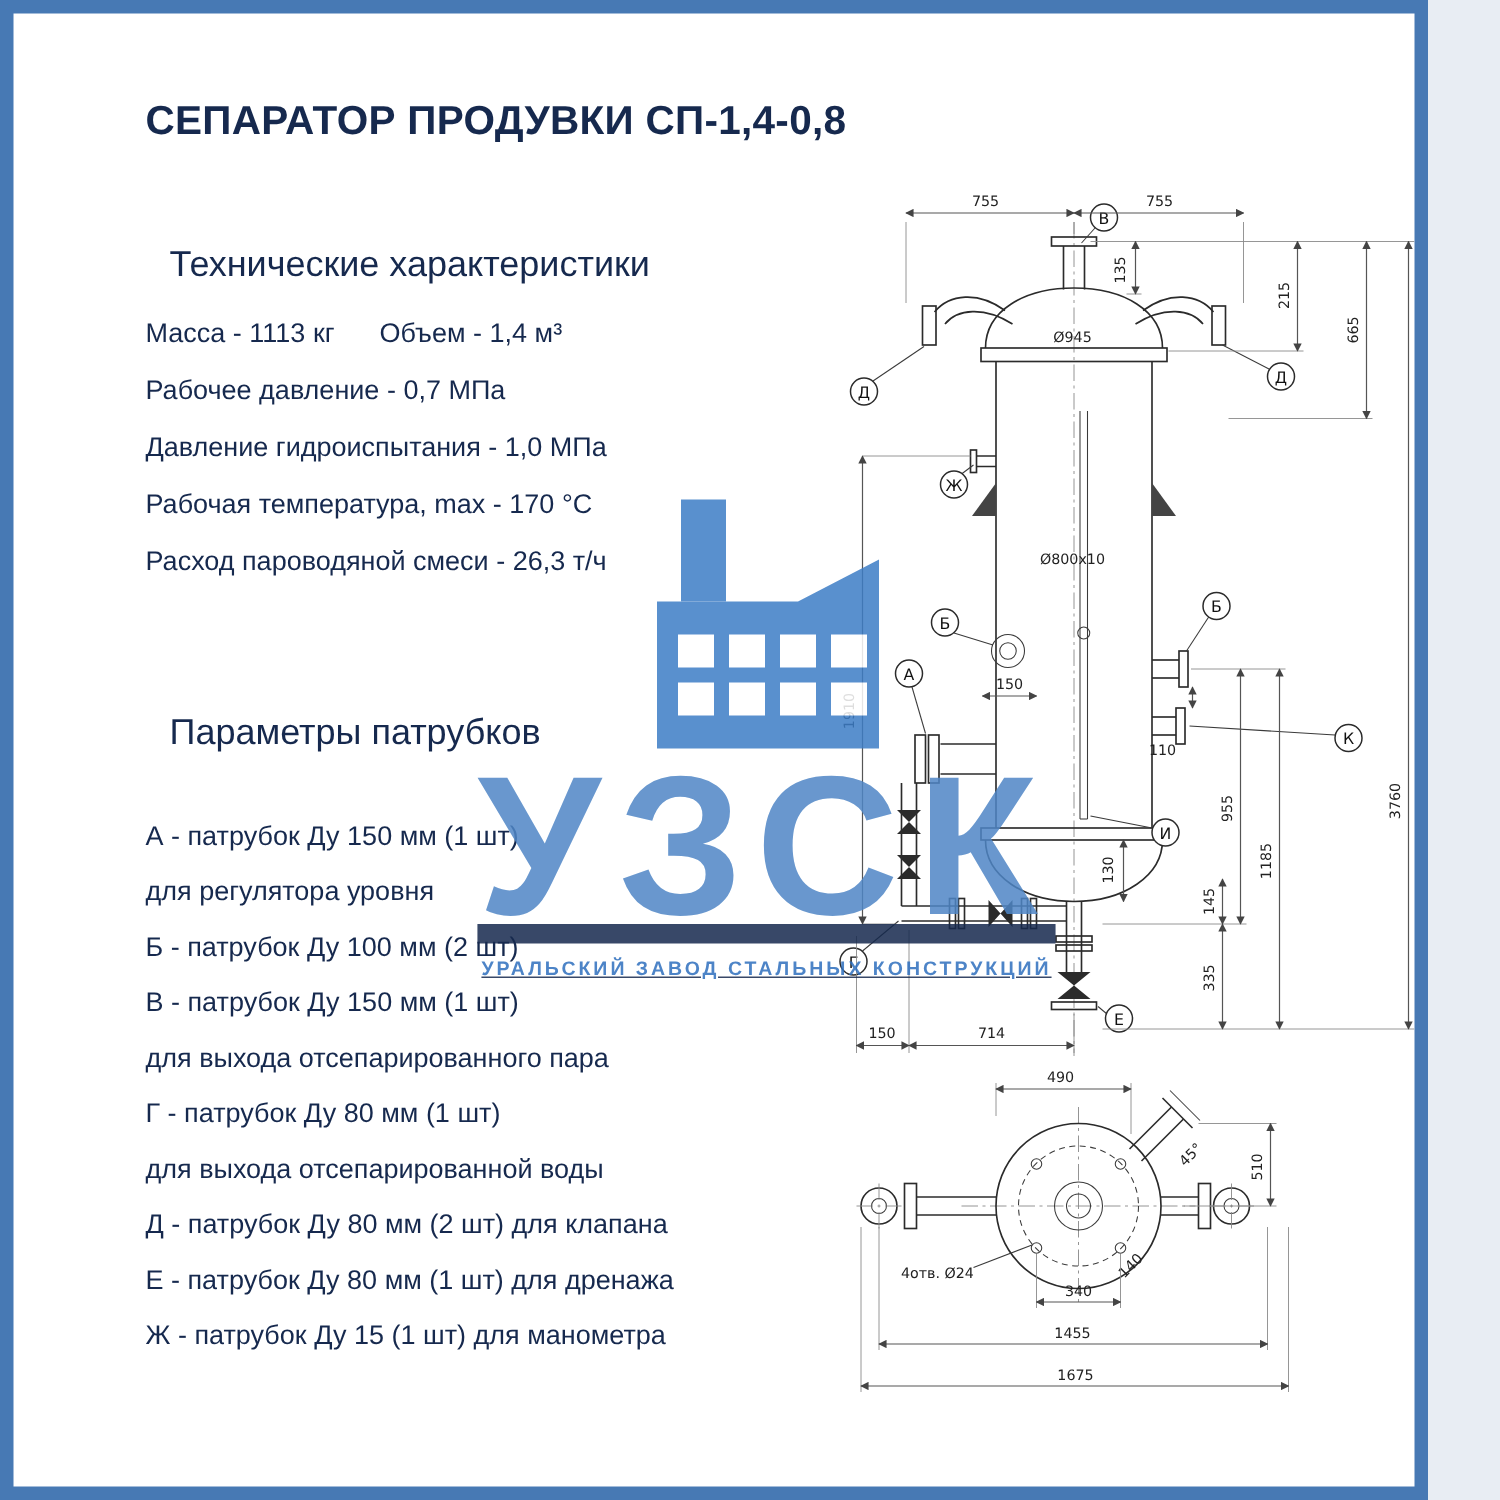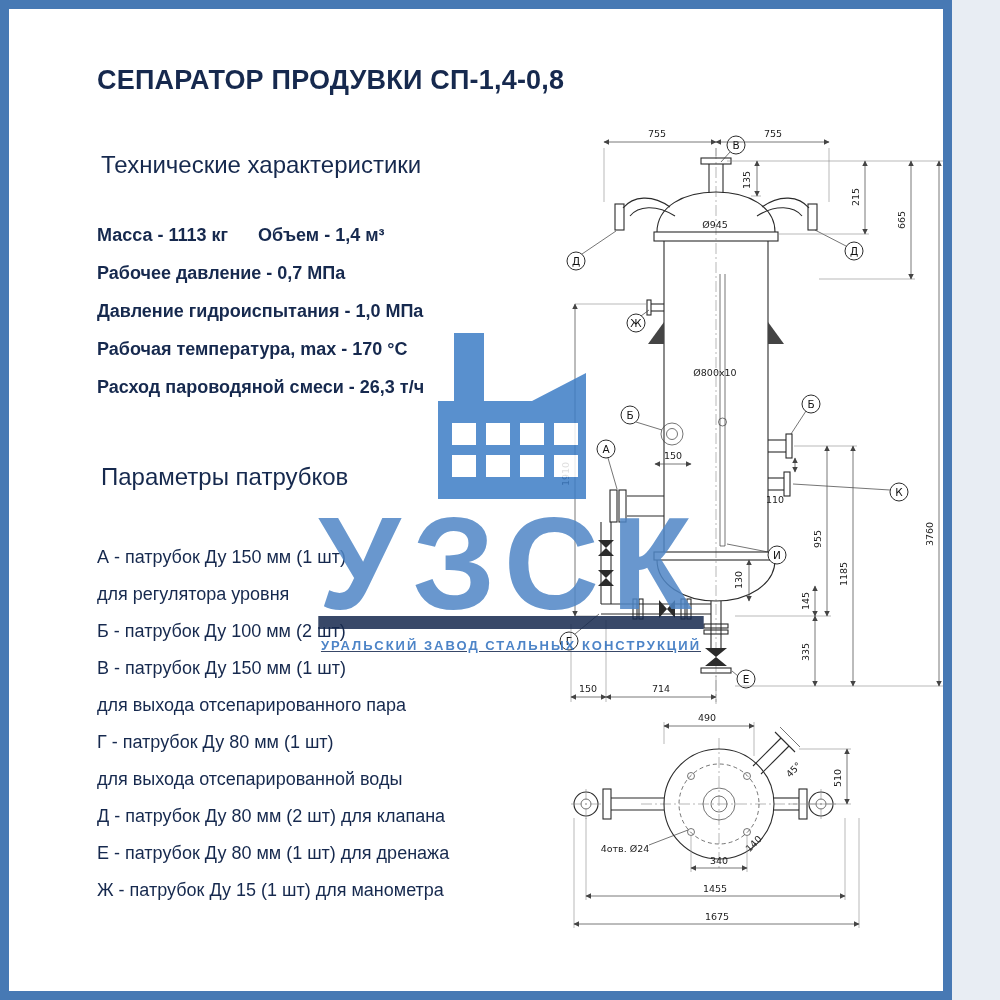--- a/index.html
+++ b/index.html
@@ -1,24 +1,24 @@
 <!DOCTYPE html>
 <html><head>
 <meta charset="utf-8">
 <style>
   html,body{margin:0;padding:0;background:#e8edf3;}
   .page{position:relative;width:952px;height:1000px;background:#ffffff;
         border:9px solid #4779b4;box-sizing:border-box;overflow:hidden;
         font-family:"Liberation Sans",sans-serif;color:#16294e;}
   .title{position:absolute;left:88px;top:56px;margin:0;font-size:27px;font-weight:bold;letter-spacing:.2px;}
-  .h2{position:absolute;left:88px;margin:4px;font-size:24px;font-weight:400;}
+  .h2{position:absolute;left:88px;margin:16px;font-size:24px;font-weight:400;}
   .specs-h{top:138px;}
   .nozzles-h{top:450px;}
   .lines{position:absolute;left:88px;font-size:18px;}
-  .specs-lines{top:207px;line-height:38px;font-weight:bold;}
+  .specs-lines{top:194px;line-height:38px;}
   .nozzle-lines{top:530px;line-height:37px;}
   .line{white-space:nowrap;}
   .vol{margin-left:30px;}
   .drawing{position:absolute;left:540px;top:95px;}
   .out{stroke:#2b2b2b;stroke-width:1.1;fill:none;}
   .thin{stroke:#3a3a3a;stroke-width:.7;fill:none;}
   .cl{stroke:#888;stroke-width:.6;fill:none;stroke-dasharray:11 3 2 3;}
   .ext{stroke:#8a8a8a;stroke-width:.6;}
   .dim{stroke:#555;stroke-width:.8;}
   .dt{font:9.5px "DejaVu Sans",sans-serif;fill:#222;text-anchor:middle;}

